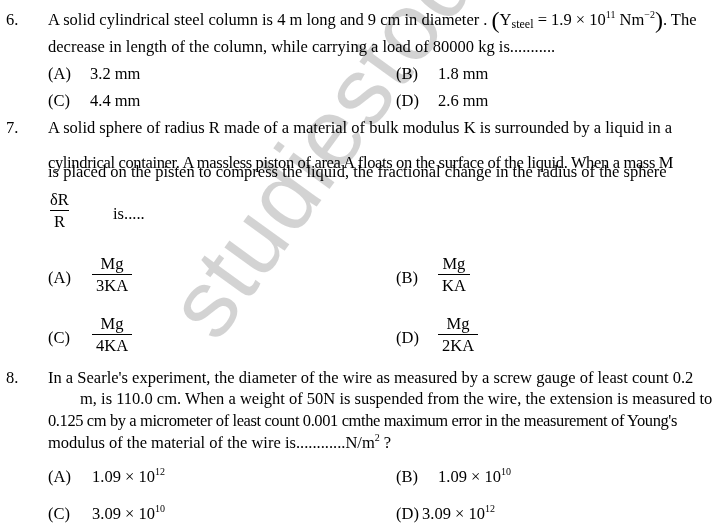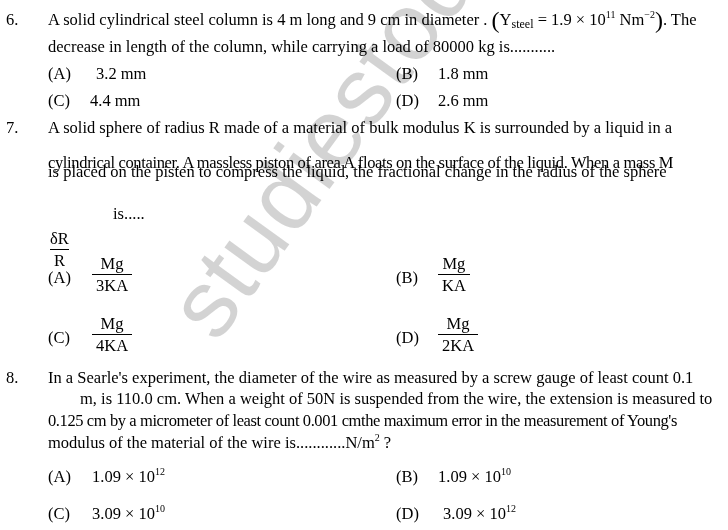--- a/index.html
+++ b/index.html
@@ -29,36 +29,36 @@
 <div class="content">
 
   <div>
     <span class="qnum" style="top:10px;">6.</span>
     <div class="line" style="top:10px;">
       <span>A solid cylindrical steel column is 4 m long and 9 cm in diameter . </span><span class="paren">(</span><span>Y</span><sub>steel</sub><span> = 1.9 × 10</span><sup>11</sup><span> Nm</span><sup>−2</sup><span class="paren">)</span><span>. The</span>
     </div>
     <div class="line" style="top:37px;">decrease in length of the column, while carrying a load of 80000 kg is...........</div>
 
     <span class="opt-label" style="left:48px; top:64px;">(A)</span>
-    <span class="opt-val" style="left:96px; top:64px;">3.2 mm</span>
+    <span class="opt-val" style="left:90px; top:64px;">3.2 mm</span>
     <span class="opt-label" style="left:396px; top:64px;">(B)</span>
     <span class="opt-val" style="left:438px; top:64px;">1.8 mm</span>
     <span class="opt-label" style="left:48px; top:91px;">(C)</span>
     <span class="opt-val" style="left:90px; top:91px;">4.4 mm</span>
     <span class="opt-label" style="left:396px; top:91px;">(D)</span>
     <span class="opt-val" style="left:438px; top:91px;">2.6 mm</span>
   </div>
 
   <div>
     <span class="qnum" style="top:118px;">7.</span>
     <div class="line" style="top:118px;">A solid sphere of radius R made of a material of bulk modulus K is surrounded by a liquid in a</div>
     <div class="line" style="top:153px; letter-spacing:-0.35px;text-align:center;">cylindrical container. A massless piston of area A floats on the surface of the liquid. When a mass M</div>
     <div class="line" style="top:162px;">is placed on the pisten to compress the liquid, the fractional change in the radius of the sphere</div>
 
-    <span class="frac" style="left:46px; top:190px;margin-top:39px;">
+    <span class="frac" style="left:46px; top:190px;">
       <span class="num">δR</span>
       <span class="den">R</span>
     </span>
     <span class="abs" style="left:76px; top:204px;margin-left:37px;">is.....</span>
 
     <span class="opt-label" style="left:48px; top:268px;">(A)</span>
     <span class="frac" style="left:92px; top:254px;">
       <span class="num">Mg</span>
       <span class="den">3KA</span>
     </span>
@@ -74,30 +74,30 @@
     </span>
     <span class="opt-label" style="left:396px; top:328px;">(D)</span>
     <span class="frac" style="left:438px; top:314px;">
       <span class="num">Mg</span>
       <span class="den">2KA</span>
     </span>
   </div>
 
   <div>
     <span class="qnum" style="top:368px;">8.</span>
-    <div class="line" style="top:368px;">In a Searle's experiment, the diameter of the wire as measured by a screw gauge of least count 0.1</div>
+    <div class="line" style="top:368px;">In a Searle's experiment, the diameter of the wire as measured by a screw gauge of least count 0.2</div>
     <div class="line" style="top:389px;margin-left:32px;">m, is 110.0 cm. When a weight of 50N is suspended from the wire, the extension is measured to</div>
     <div class="line" style="top:411px; letter-spacing:-0.4px;">0.125 cm by a micrometer of least count 0.001 cmthe maximum error in the measurement of Young's</div>
     <div class="line" style="top:433px;">
       <span>modulus of the material of the wire is............N/m</span><sup>2</sup><span> ?</span>
     </div>
 
     <span class="opt-label" style="left:48px; top:467px;">(A)</span>
     <span class="opt-val" style="left:92px; top:467px;text-align:center;"><span>1.09 × 10</span><sup>12</sup></span>
     <span class="opt-label" style="left:396px; top:467px;">(B)</span>
     <span class="opt-val" style="left:438px; top:467px;"><span>1.09 × 10</span><sup>10</sup></span>
     <span class="opt-label" style="left:48px; top:504px;">(C)</span>
     <span class="opt-val" style="left:92px; top:504px;"><span>3.09 × 10</span><sup>10</sup></span>
     <span class="opt-label" style="left:396px; top:504px;">(D)</span>
-    <span class="opt-val" style="left:443px; top:504px;"><span>3.09 × 10</span><sup>12</sup></span>
+    <span class="opt-val" style="left:422px; top:504px;"><span>3.09 × 10</span><sup>12</sup></span>
   </div>
 
 </div>
 
 </body></html>

